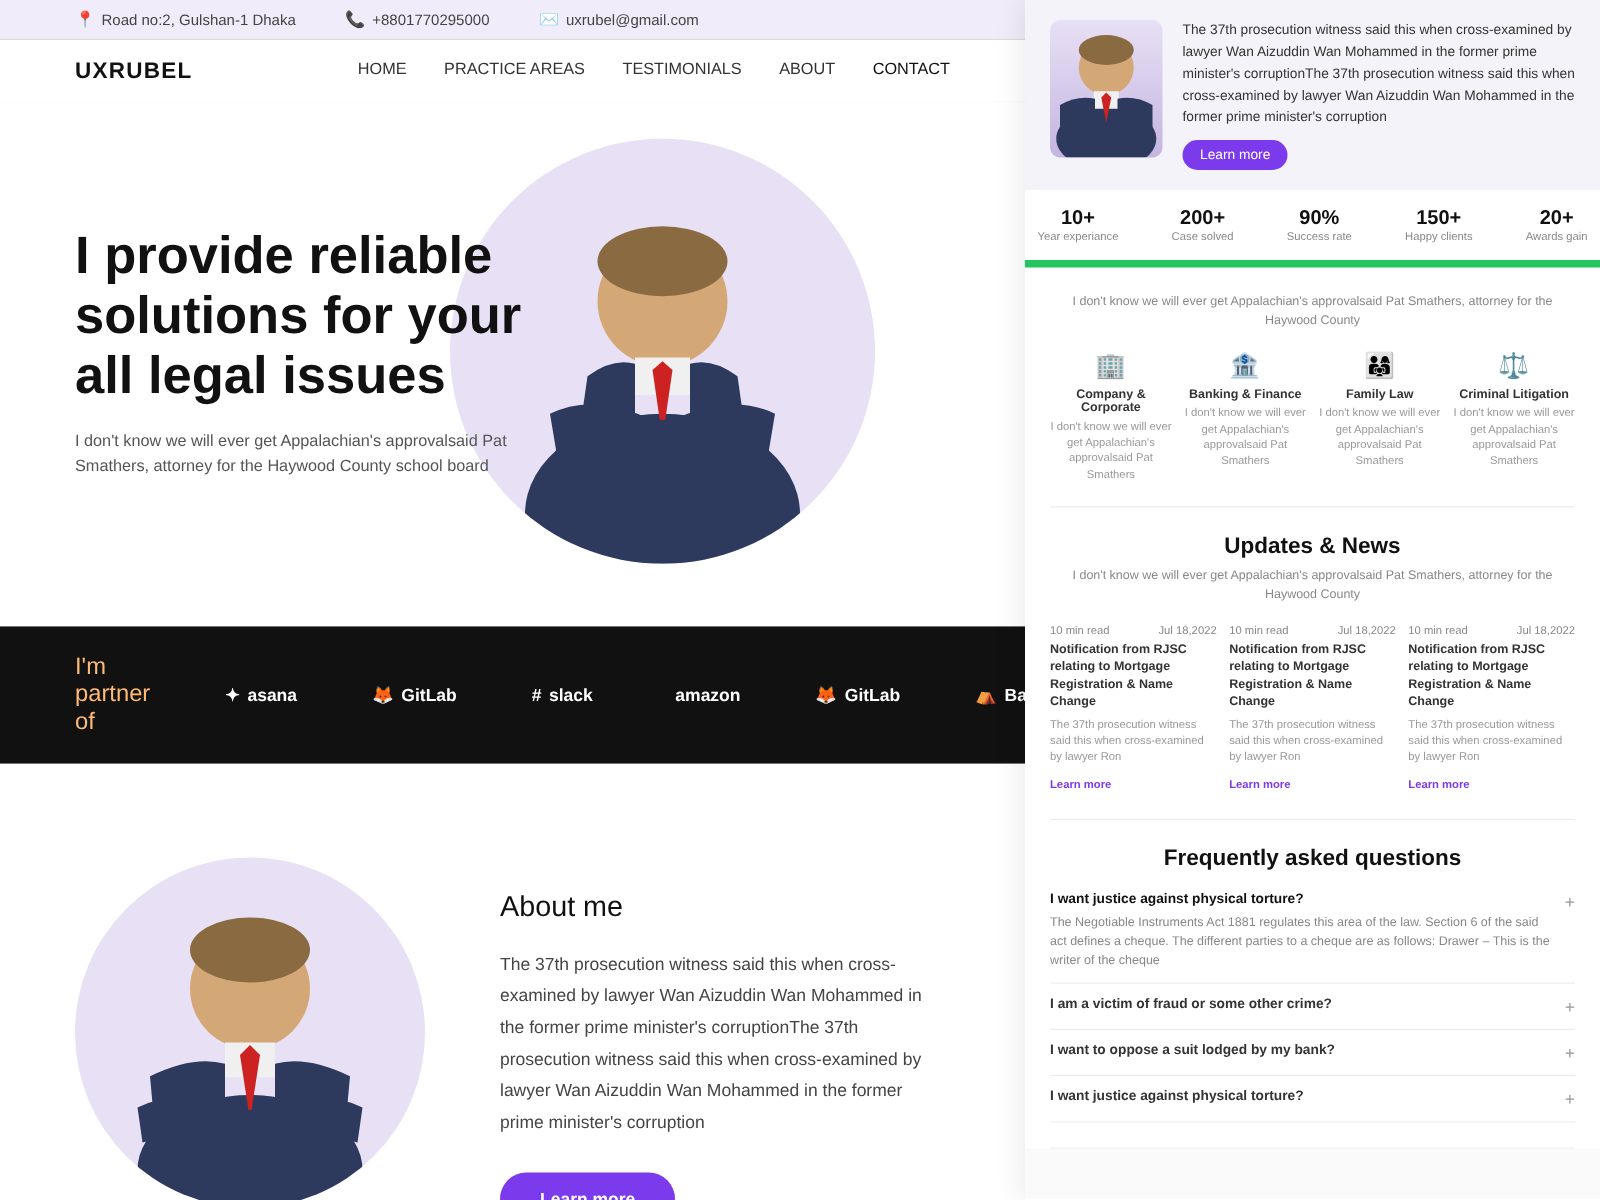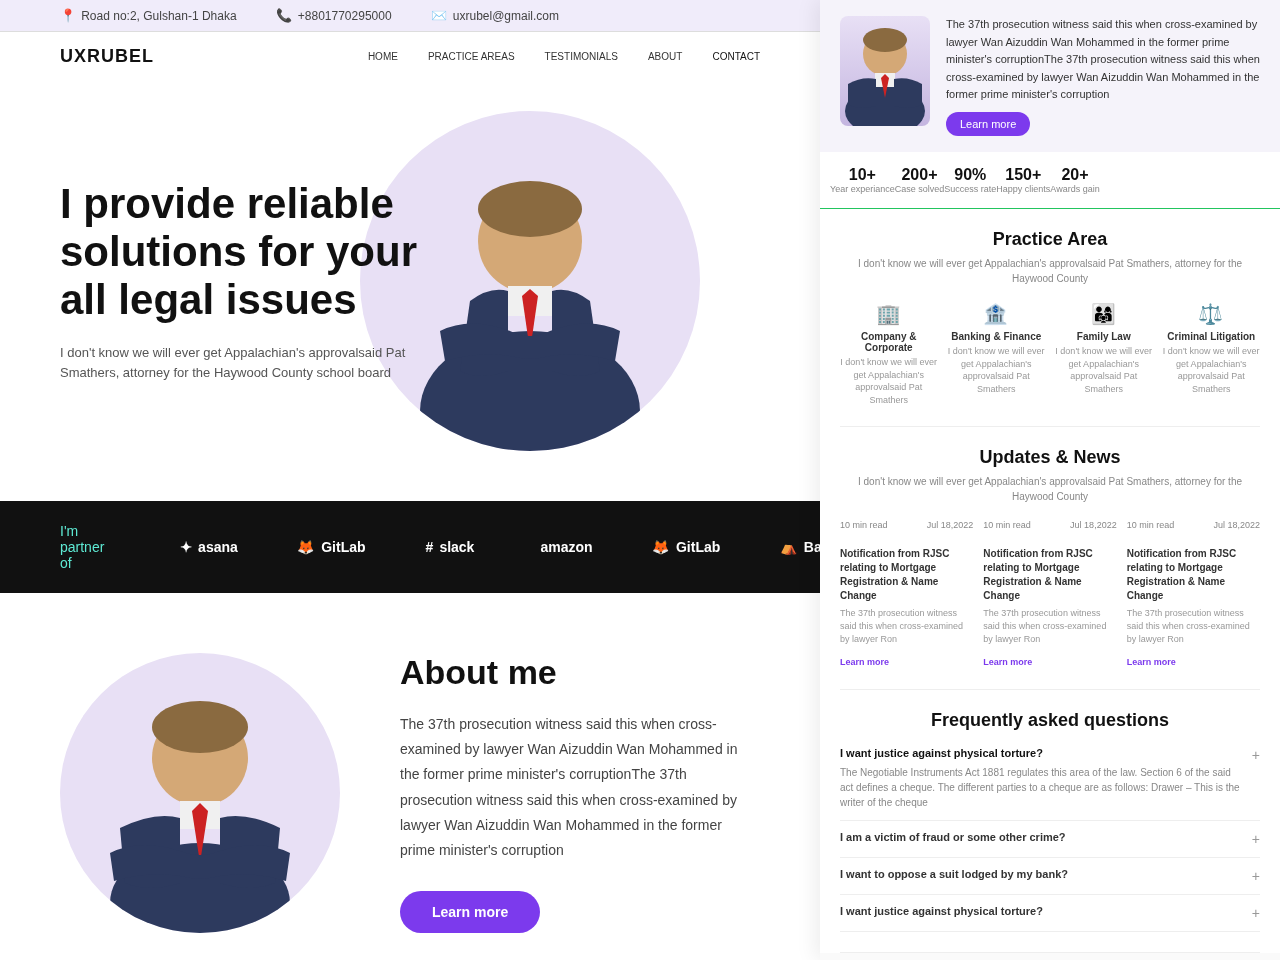--- a/index.html
+++ b/index.html
@@ -22,21 +22,21 @@
     
     .navbar {
       background: #fff;
       padding: 14px 60px;
       display: flex;
       align-items: flex-start;
       justify-content: space-between;
     }
     .logo { font-weight: 800; font-size: 18px; letter-spacing: 1px; color: #111; }
     .nav-links { display: flex; gap: 30px; list-style: none; }
-    .nav-links li a { text-decoration: none; color: #333; font-size: 10px; font-weight: 500; }
+    .nav-links li a { text-decoration: none; color: #333; font-size: 13px; font-weight: 500; }
     .nav-links li a.active { font-weight: 400; color: #111; }
 
     
     .hero {
       background: #fff;
       padding: 60px 60px 50px;
       display: flex;
       align-items: center;
       position: relative;
       min-height: 420px;
@@ -82,21 +82,21 @@
     }
 
     
     .partners-bar {
       background: #111;
       padding: 22px 60px;
       display: flex;
       align-items: center;
       gap: 60px;
     }
-    .partners-label { color: #5eead4; font-size: 14px; margin-right: 16px; }
+    .partners-label { color: #fdba74; font-size: 19px; margin-right: 0; }
     .partner-logo { color: #fff; font-size: 14px; font-weight: 600; display: flex; align-items: center; gap: 6px; }
 
     
     .about-section {
       background: #fff;
       padding: 60px 60px;
       display: flex;
       align-items: center;
       gap: 60px;
     }
@@ -105,21 +105,21 @@
       height: 280px;
       border-radius: 50%;
       background: #e8e0f5;
       flex-shrink: 0;
       display: flex;
       align-items: flex-end;
       justify-content: center;
       overflow: hidden;
     }
     .about-content { flex: 1; }
-    .about-title { font-size: 34px; font-weight: 700; margin-bottom: 20px; color: #111; }
+    .about-title { font-size: 23px; font-weight: 400; margin-bottom: 20px; color: #111; margin-top: 41px; }
     .about-text { font-size: 14px; color: #444; line-height: 1.8; margin-bottom: 28px; }
     .btn-learn-more {
       background: #7c3aed;
       color: #fff;
       border: none;
       padding: 13px 32px;
       border-radius: 30px;
       font-size: 14px;
       font-weight: 600;
       cursor: pointer;
@@ -163,44 +163,44 @@
       border-radius: 20px;
       font-size: 11px;
       cursor: pointer;
       margin-top: 8px;
       display: inline-block;
     }
 
     
     .rp-stats {
       display: flex;
-      justify-content: flex-start;
+      justify-content: space-between;
       padding: 14px 10px;
       background: #fff;
-      border-bottom: 1px solid #22c55e;
+      border-bottom: 6px solid #22c55e;
     }
     .rp-stat { text-align: center; }
     .rp-stat-num { font-size: 16px; font-weight: 800; color: #111; }
     .rp-stat-label { font-size: 9px; color: #888; }
 
     
     .rp-section { padding: 20px; }
     .rp-section-title { font-size: 18px; font-weight: 700; text-align: center; margin-bottom: 6px; color: #111; }
     .rp-section-subtitle { font-size: 10px; color: #888; text-align: center; margin-bottom: 16px; line-height: 1.5; }
     .practice-grid { display: grid; grid-template-columns: 1fr 1fr 1fr 1fr; gap: 10px; }
     .practice-item { text-align: center; }
     .practice-icon { font-size: 20px; margin-bottom: 5px; color: #666; }
     .practice-name { font-size: 10px; font-weight: 600; color: #333; margin-bottom: 3px; }
     .practice-desc { font-size: 9px; color: #999; line-height: 1.4; }
 
     
     .rp-divider { height: 1px; background: #eee; margin: 0 20px; }
     .news-grid { display: grid; grid-template-columns: 1fr 1fr 1fr; gap: 10px; margin-top: 12px; }
     .news-item { }
-    .news-meta { font-size: 9px; color: #888; margin-bottom: 17px; display: flex; justify-content: space-between; }
+    .news-meta { font-size: 9px; color: #888; margin-bottom: 4px; display: flex; justify-content: space-between; }
     .news-title { font-size: 10px; font-weight: 600; color: #333; margin-bottom: 4px; line-height: 1.4; }
     .news-snippet { font-size: 9px; color: #999; line-height: 1.4; margin-bottom: 6px; }
     .news-link { font-size: 9px; color: #7c3aed; font-weight: 600; text-decoration: none; }
 
     
     .faq-item {
       border-bottom: 1px solid #eee;
       padding: 10px 0;
       display: flex;
       justify-content: space-between;
@@ -363,21 +363,20 @@
       <div class="rp-stat-num">150+</div>
       <div class="rp-stat-label">Happy clients</div>
     </div>
     <div class="rp-stat">
       <div class="rp-stat-num">20+</div>
       <div class="rp-stat-label">Awards gain</div>
     </div>
   </div>
 
   <div class="rp-section">
-    <h2 class="rp-section-title">Practice Area</h2>
     <p class="rp-section-subtitle">I don't know we will ever get Appalachian's approvalsaid Pat Smathers, attorney for the Haywood County</p>
     <div class="practice-grid">
       <div class="practice-item">
         <div class="practice-icon">🏢</div>
         <div class="practice-name">Company &amp; Corporate</div>
         <div class="practice-desc">I don't know we will ever get Appalachian's approvalsaid Pat Smathers</div>
       </div>
       <div class="practice-item">
         <div class="practice-icon">🏦</div>
         <div class="practice-name">Banking &amp; Finance</div>

